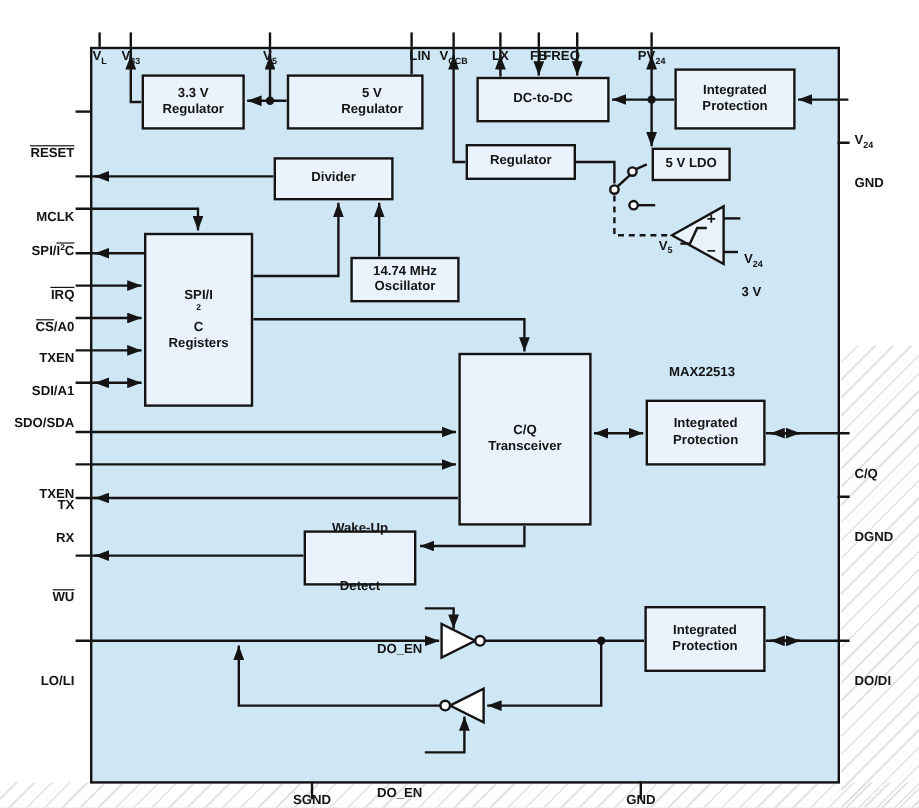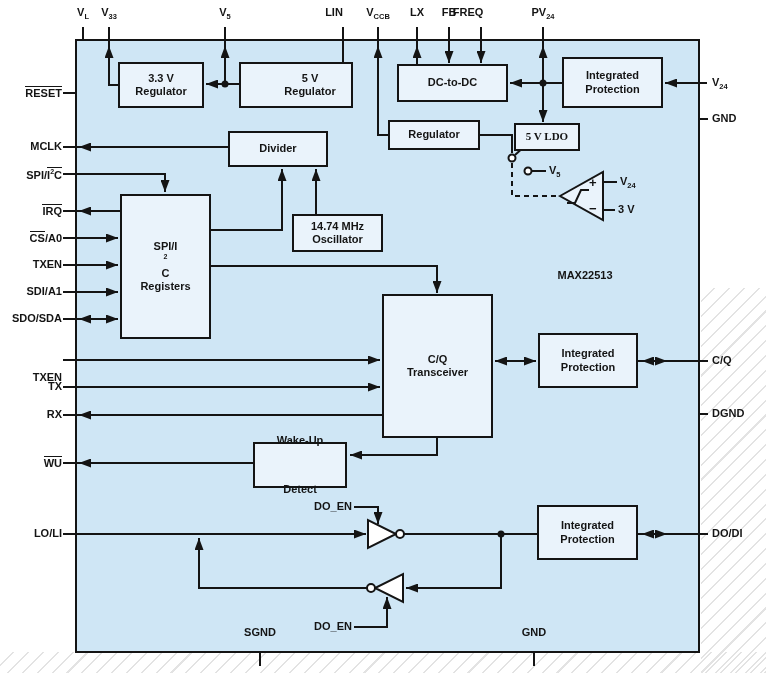--- a/index.html
+++ b/index.html
@@ -21,21 +21,21 @@
     position:absolute;left:75px;top:39px;width:621px;height:610px;
     background:#cfe6f5;border:2px solid #141414;z-index:1;
   }
   svg.wires{position:absolute;left:0;top:0;z-index:2;}
   .blk{
     position:absolute;z-index:3;background:#eaf3fb;border:2px solid #141414;
     display:flex;flex-direction:column;align-items:center;justify-content:center;
     font-weight:bold;font-size:11px;line-height:1.2;text-align:center;
   }
   .blk span{display:block;white-space:nowrap;}
-  .lbl{position:absolute;z-index:4;font-weight:bold;font-size:11px;white-space:nowrap;}
+  .lbl{position:absolute;z-index:4;font-weight:bold;font-size:11px;white-space:nowrap;margin-top:35px;}
   .pin-t{top:6px;transform:translateX(-50%);}
   .pin-l{left:0;width:62px;text-align:right;}
   .pin-r{left:712px;}
   sub{font-size:7.5px;}
   sup{font-size:7px;}
   .ov{display:inline-block;border-top:1.6px solid #141414;line-height:1.15;}
   .cmp-sign{font-size:13px;font-weight:bold;z-index:4;position:absolute;}
 </style>
 </head>
 <body>
@@ -160,21 +160,21 @@
 <div class="blk" style="left:397px;top:64px;width:107px;height:34px;">
   <span>DC-to-DC</span>
 </div>
 <div class="blk" style="left:562px;top:57px;width:97px;height:47px;">
   <span>Integrated</span>
   <span>Protection</span>
 </div>
 <div class="blk" style="left:388px;top:120px;width:88px;height:26px;">
   <span>Regulator</span>
 </div>
-<div class="blk" style="left:514px;top:123px;width:62px;height:24px;font-family:Liberation Serif, serif;">
+<div class="blk" style="left:543px;top:123px;width:62px;height:24px;">
   <span>5 V LDO</span>
 </div>
 <div class="blk" style="left:228px;top:131px;width:96px;height:32px;">
   <span>Divider</span>
 </div>
 <div class="blk" style="left:292px;top:214px;width:87px;height:34px;">
   <span>14.74 MHz</span>
   <span>Oscillator</span>
 </div>
 <div class="blk" style="left:120px;top:194px;width:87px;height:141px;">
@@ -194,21 +194,21 @@
   <span>Detect</span>
 </div>
 <div class="blk" style="left:537px;top:505px;width:97px;height:51px;">
   <span>Integrated</span>
   <span>Protection</span>
 </div>
 
 <div class="lbl pin-t" style="left:83px;"><span>V</span><sub>L</sub></div>
 <div class="lbl pin-t" style="left:109px;"><span>V</span><sub>33</sub></div>
 <div class="lbl pin-t" style="left:225px;"><span>V</span><sub>5</sub></div>
-<div class="lbl pin-t" style="left:334px;"><span>LIN</span></div>
+<div class="lbl pin-t" style="left:350px;"><span>LIN</span></div>
 <div class="lbl pin-t" style="left:378px;"><span>V</span><sub>CCB</sub></div>
 <div class="lbl pin-t" style="left:417px;"><span>LX</span></div>
 <div class="lbl pin-t" style="left:449px;"><span>FB</span></div>
 <div class="lbl pin-t" style="left:468px;"><span>FREQ</span></div>
 <div class="lbl pin-t" style="left:543px;"><span>PV</span><sub>24</sub></div>
 
 <div class="lbl pin-l" style="top:86px;"><span class="ov">RESET</span></div>
 <div class="lbl pin-l" style="top:140px;"><span>MCLK</span></div>
 <div class="lbl pin-l" style="top:167px;"><span>SPI/</span><span class="ov"><span>I</span><sup>2</sup><span>C</span></span></div>
 <div class="lbl pin-l" style="top:204px;"><span class="ov">IRQ</span></div>

